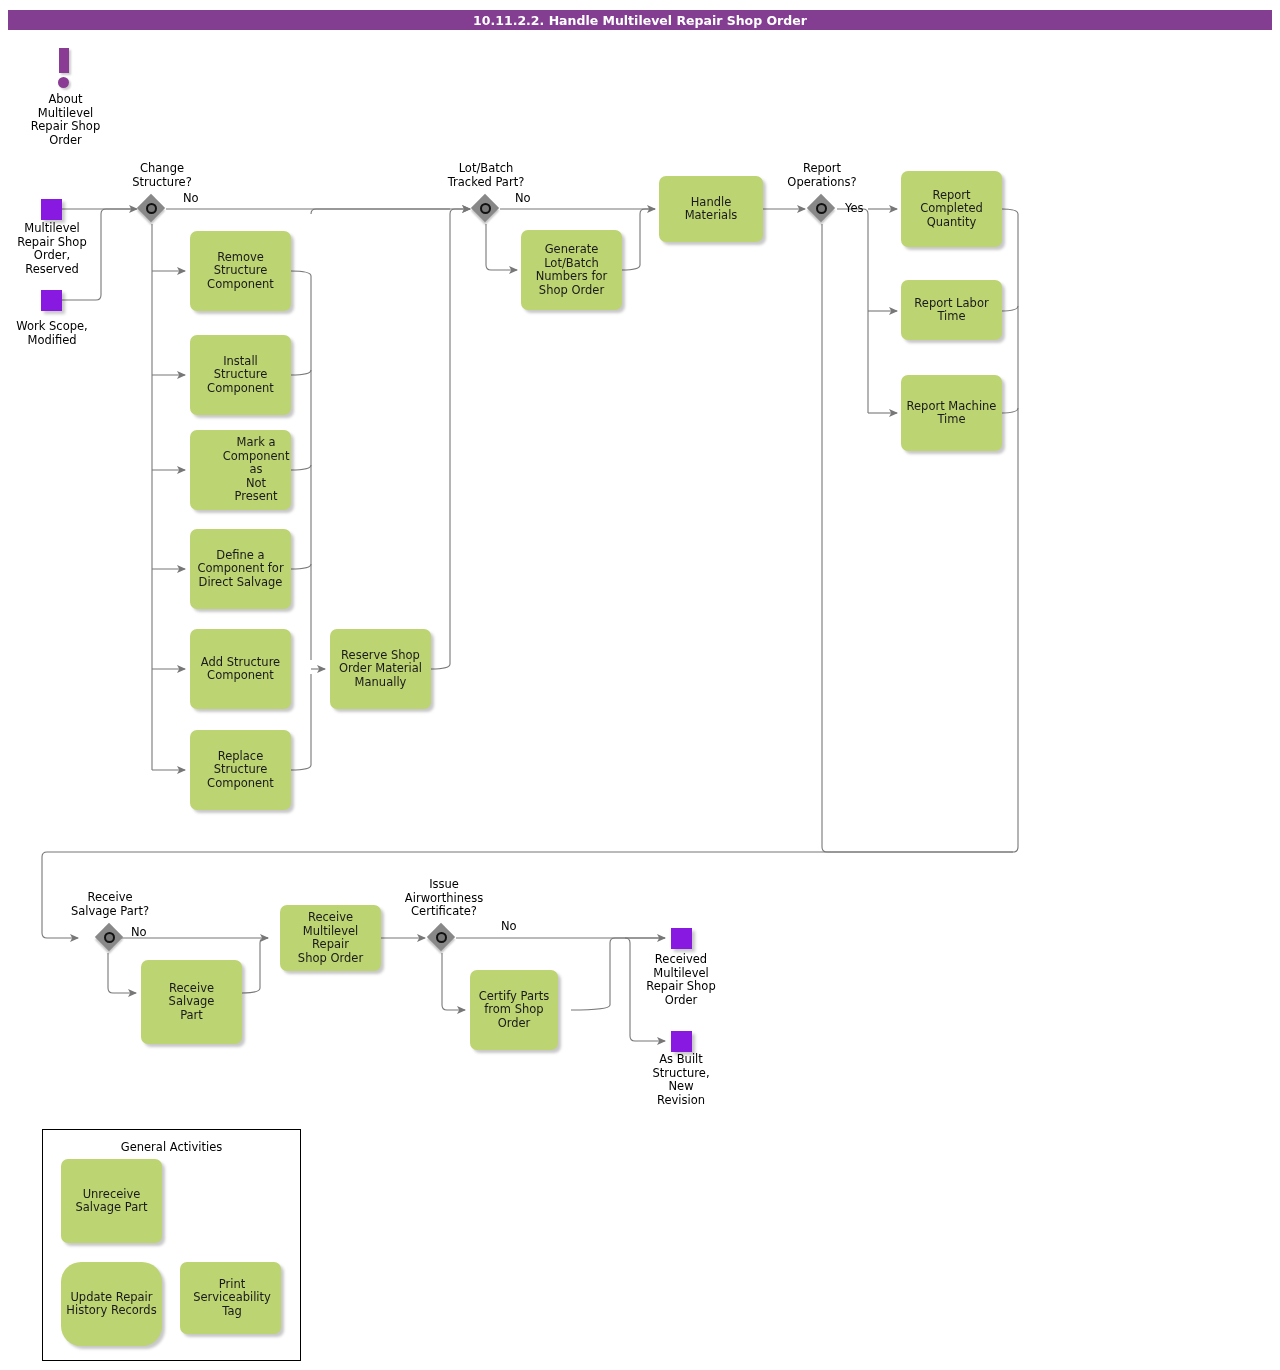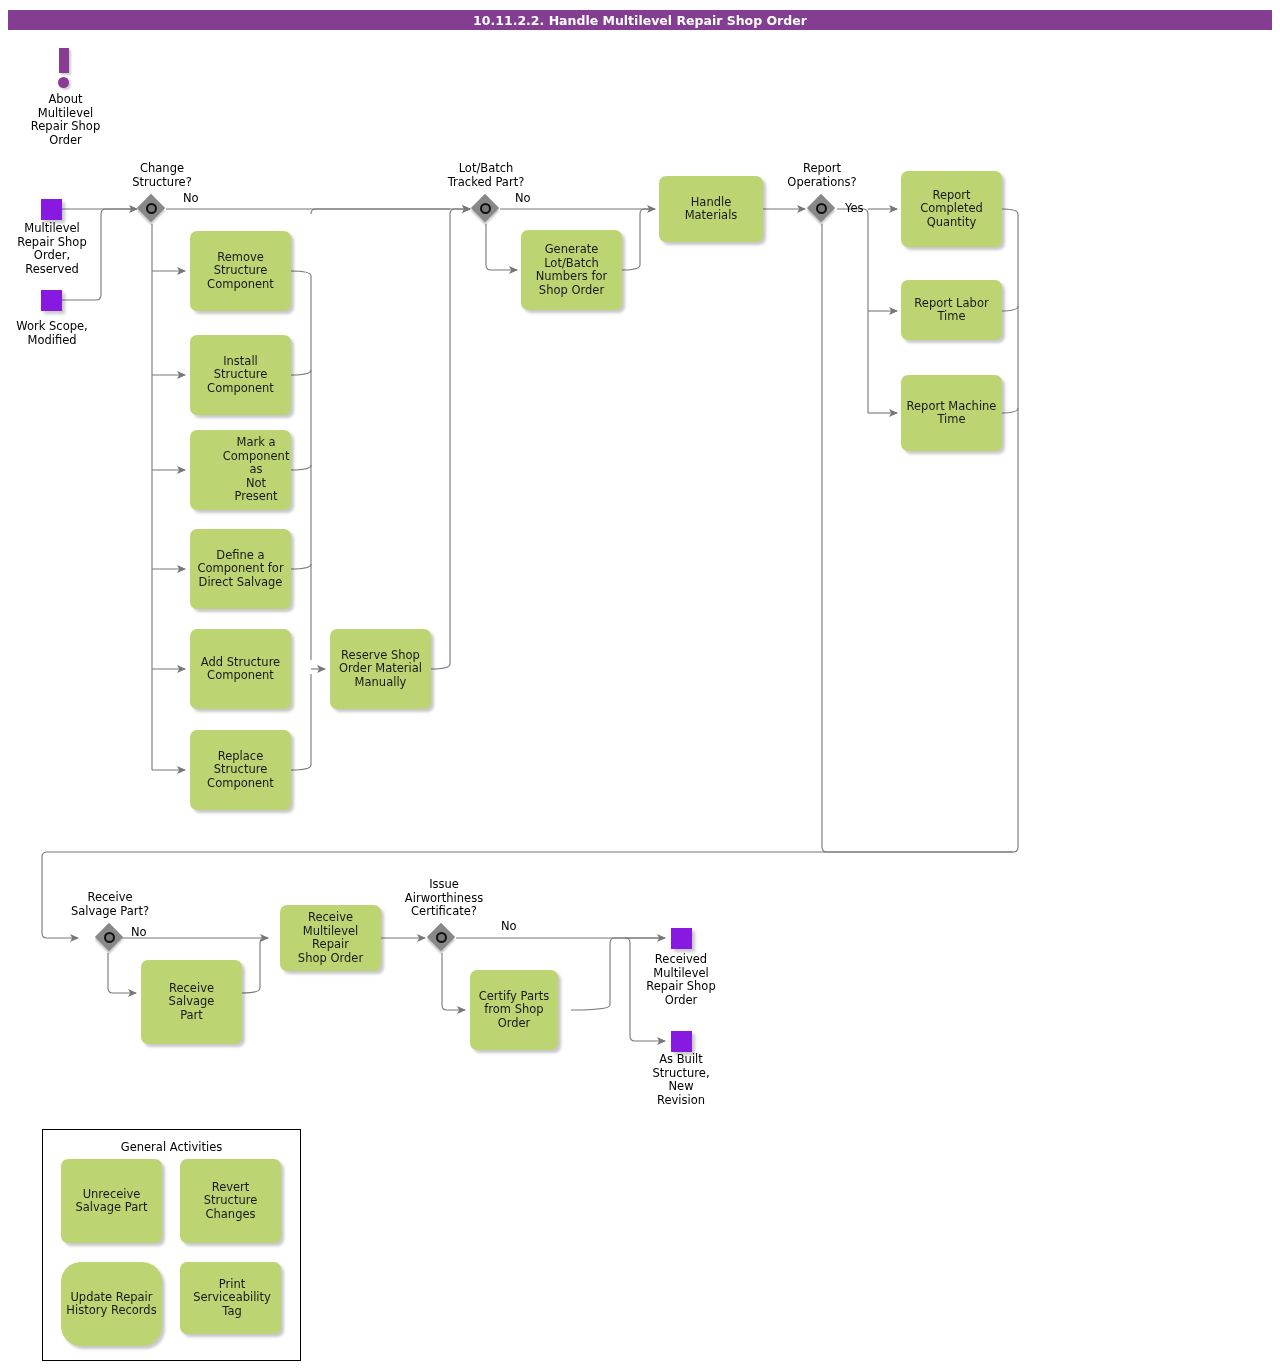--- a/index.html
+++ b/index.html
@@ -300,17 +300,16 @@
   <div class="node" style="left:671px; top:928px;"></div>
   <div class="node-label" style="left:626px; top:953px; width:110px;">Received<br>Multilevel<br>Repair Shop<br>Order</div>
 
   <div class="node" style="left:671px; top:1031px;"></div>
   <div class="node-label" style="left:626px; top:1053px; width:110px;">As Built<br>Structure,<br>New<br>Revision</div>
 
   <div id="genbox"></div>
   <div id="genbox-title" style="left:42px; top:1140px; width:259px;">General Activities</div>
 
   <div class="act" style="left:61px; top:1159px; width:101px; height:84px;">Unreceive<br>Salvage Part</div>
-  <div class="act" style="left:180px; top:1159px; width:101px; height:84px;">Revert Structure<br>Changes</div>
   <div class="act" style="left:61px; top:1262px; width:101px; height:84px;border-radius:20px;">Update Repair<br>History Records</div>
   <div class="act" style="left:180px; top:1262px; width:101px; height:72px;padding-left:8px;">Print<br>Serviceability<br>Tag</div>
 
 </div>
 
 </body></html>

